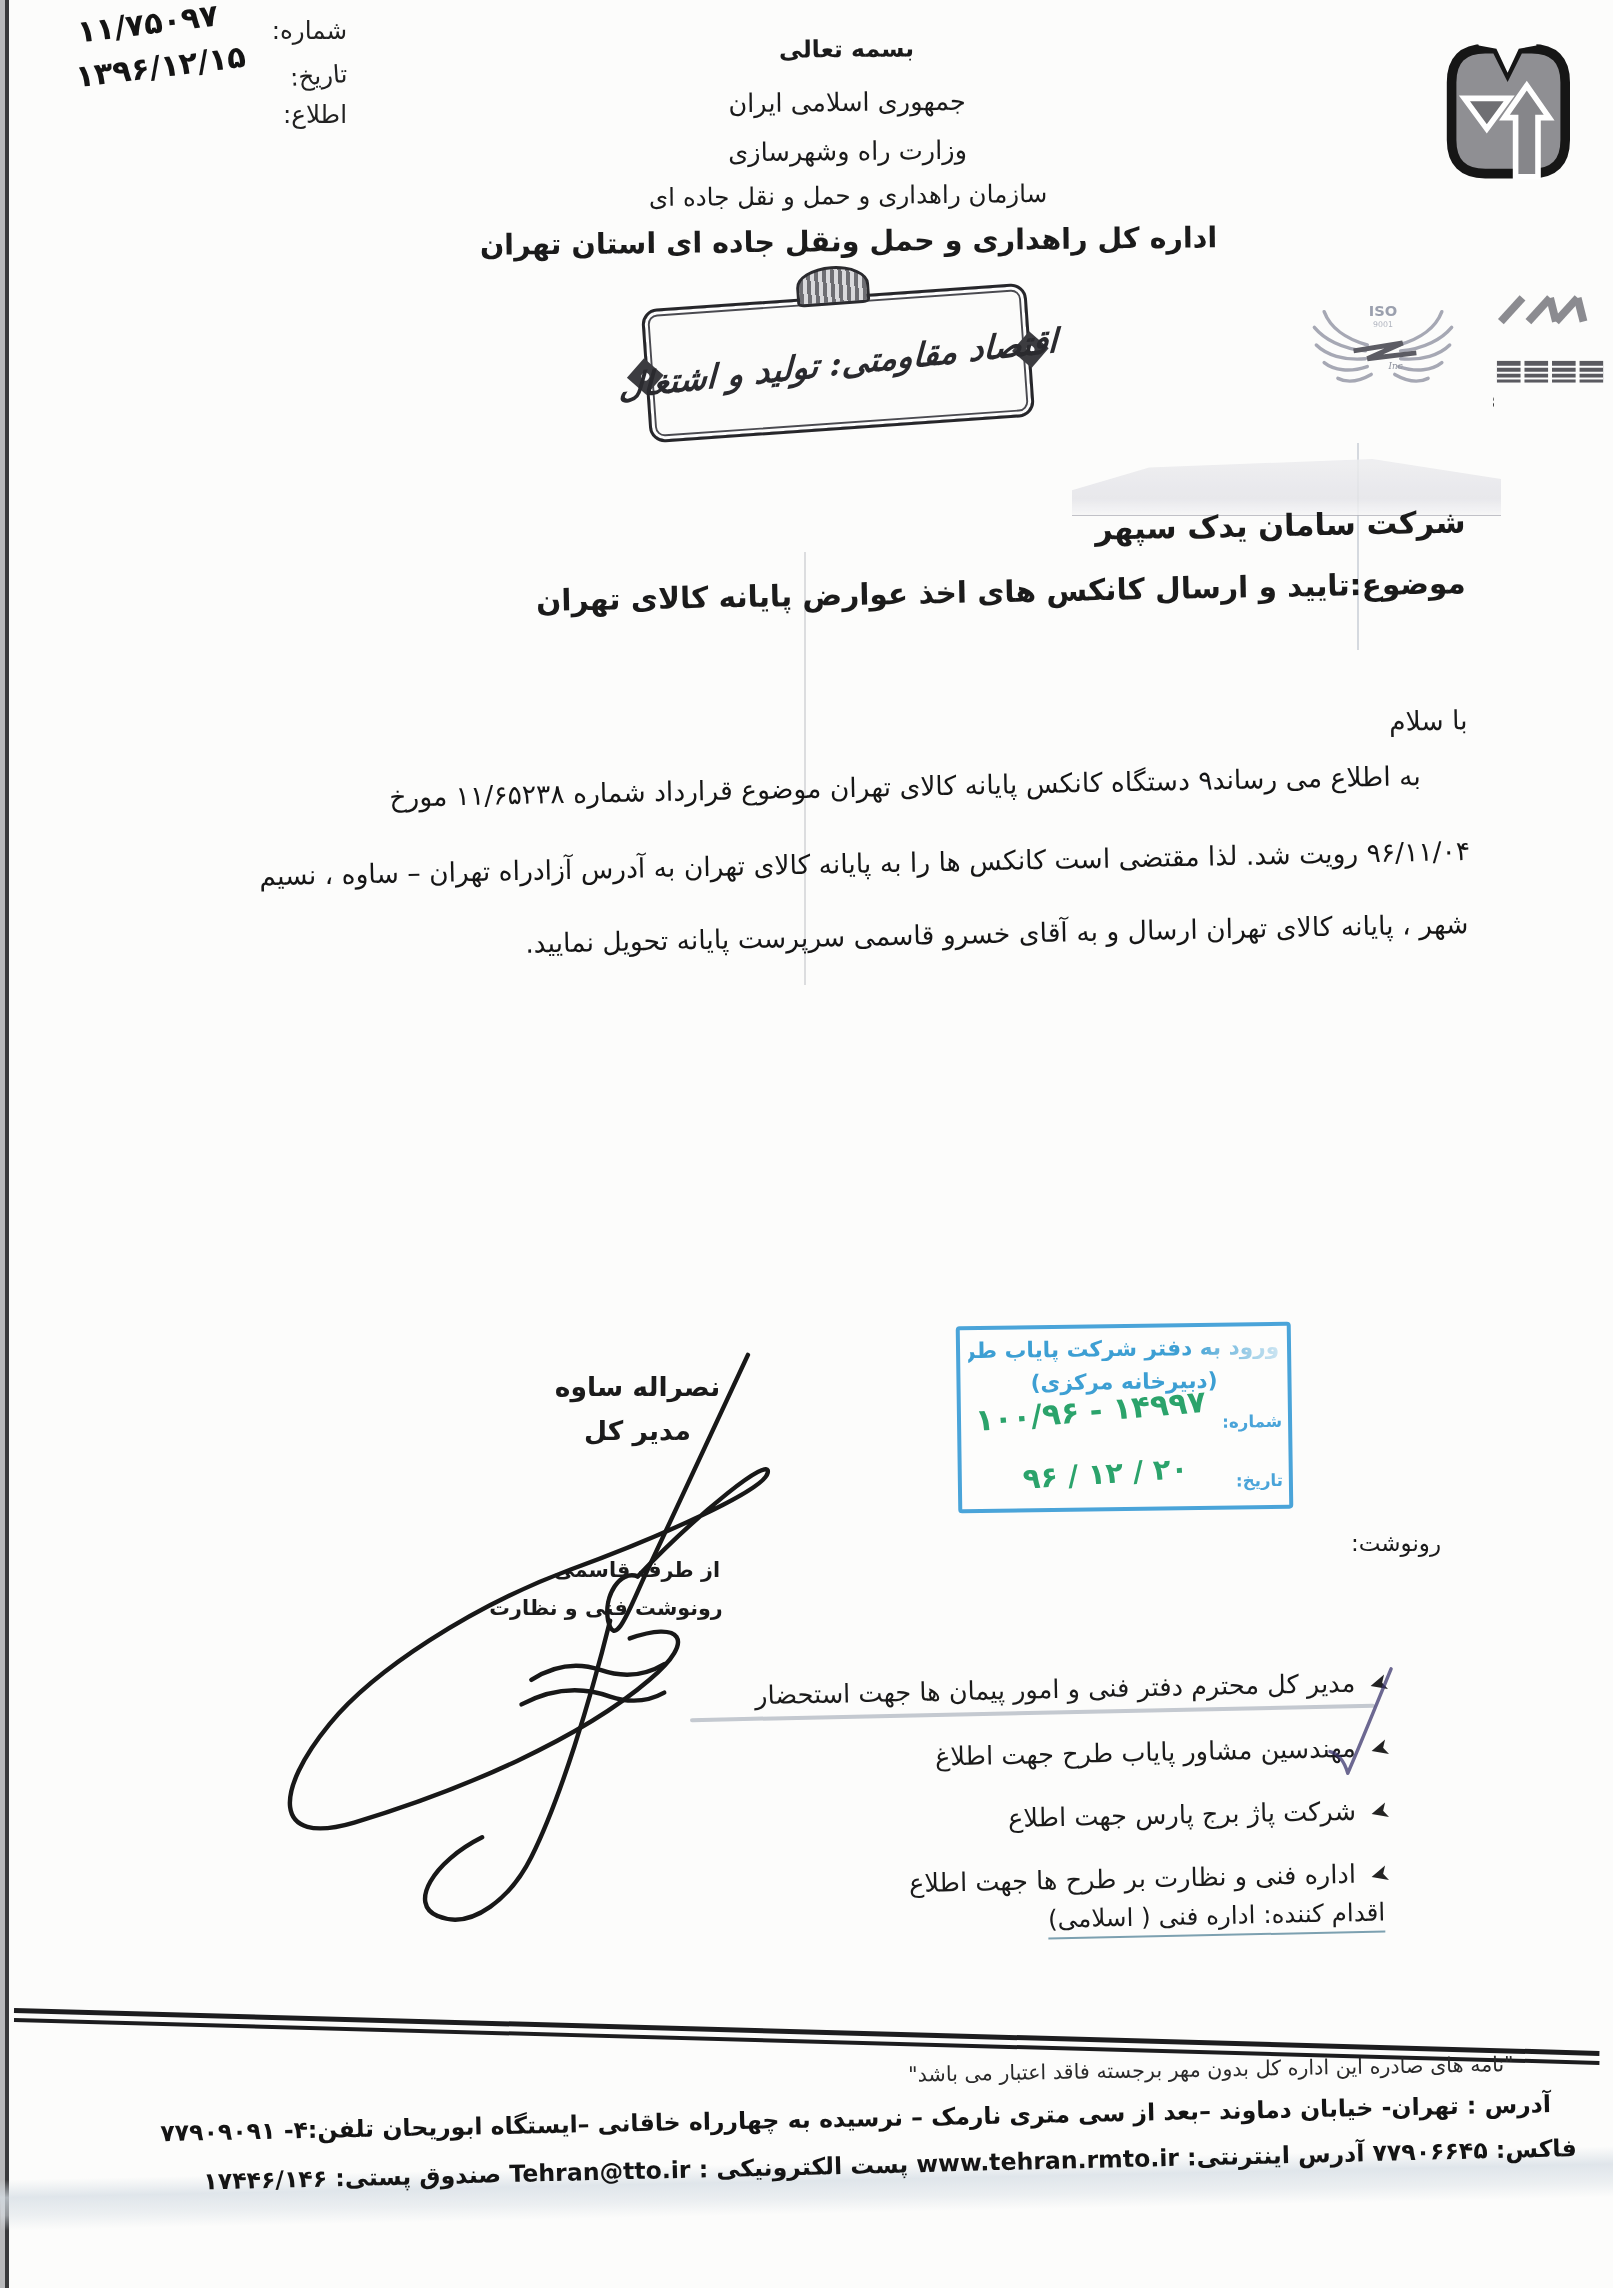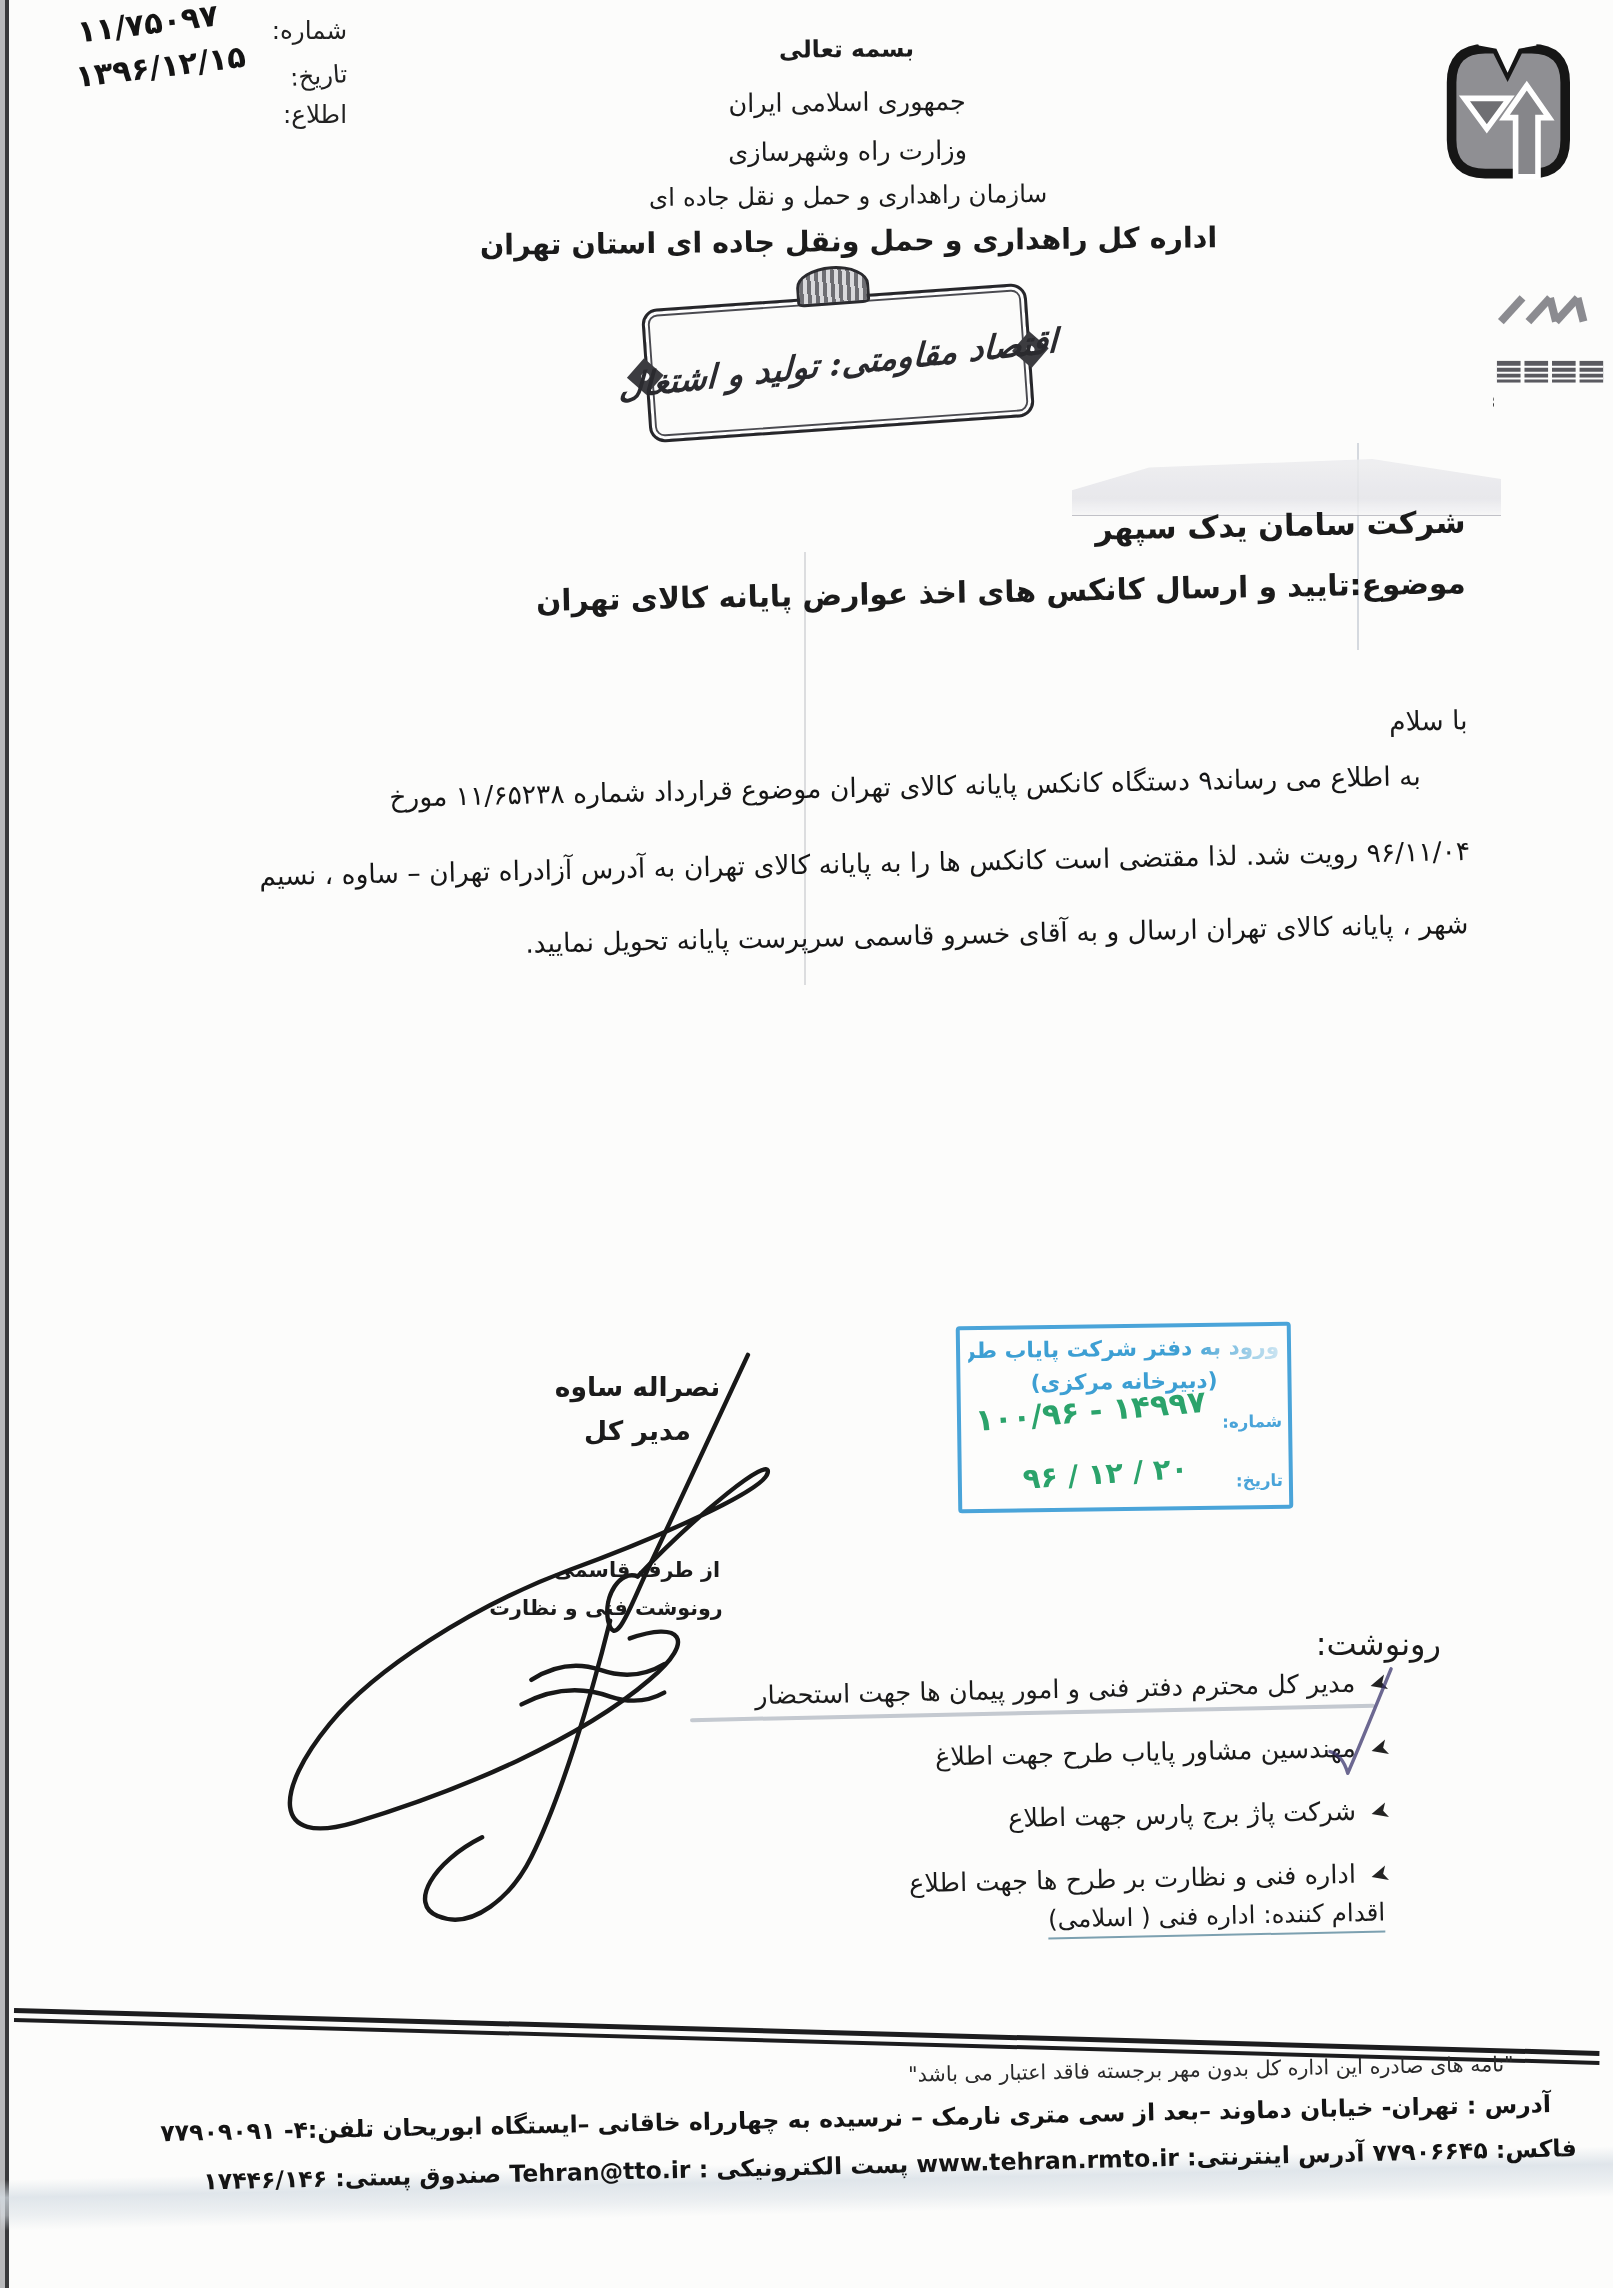--- a/index.html
+++ b/index.html
@@ -126,20 +126,40 @@
     </svg>
   </div>
 
   <div class="abs slogan">
     <span class="slogan-orn" style="left:-15.8px; top:51px;"></span>
     <span class="slogan-orn" style="right:-15.8px; top:51px;"></span>
     <span class="slogan-top"></span>
     <span class="slogan-text">اقتصاد مقاومتی: تولید و اشتغال</span>
   </div>
 
+  <div class="abs" style="left:1308px; top:294px; width:150px; height:102px;">
+    <svg width="150" height="102" viewBox="0 0 152 104">
+      <g stroke="#a6a8b4" stroke-width="3.5" fill="none" stroke-linecap="round">
+        <path d="M60 52 C38 46 22 34 16 18"></path>
+          <path d="M58 58 C34 56 16 46 6 34"></path>
+        <path d="M58 66 C36 68 18 62 8 52"></path>
+          <path d="M60 74 C42 80 26 78 16 70"></path>
+        <path d="M64 82 C50 90 38 90 30 86"></path>
+        <path d="M92 52 C114 46 130 34 136 18"></path>
+          <path d="M94 58 C118 56 136 46 146 34"></path>
+        <path d="M94 66 C116 68 134 62 144 52"></path>
+          <path d="M92 74 C110 80 126 78 136 70"></path>
+        <path d="M88 82 C102 90 114 90 122 86"></path>
+      </g>
+      <text x="76" y="22" text-anchor="middle" font-size="15" font-weight="bold" fill="#9ba0ae" font-family="DejaVu Sans, sans-serif">ISO</text>
+      <text x="76" y="34" text-anchor="middle" font-size="8" fill="#b0b4bf" font-family="DejaVu Sans, sans-serif">9001</text>
+      <path d="M46 58 L96 50 L60 66 L110 60" stroke="#5c5c64" stroke-width="5" fill="none"></path>
+      <text x="96" y="76" font-size="9" font-style="italic" fill="#8d919c" font-family="DejaVu Serif, serif">Inc</text>
+    </svg>
+  </div>
 
   <div class="abs" style="left:1493px; top:288px; width:120px; height:134px;">
     <svg width="120" height="134" viewBox="0 0 122 136">
       <g stroke="#8b8b90" stroke-width="8" fill="none">
         <path d="M8 34 L30 10"></path>
           <path d="M36 34 L58 10"></path>
           <path d="M64 34 L86 10"></path>
         <path d="M58 10 L64 34"></path>
           <path d="M86 10 L92 34"></path>
       </g>
@@ -185,21 +205,21 @@
 
   <div class="abs rstamp">
     <div class="t1">ورود به دفتر شرکت پایاب طرح</div>
     <div class="t2">(دبیرخانه مرکزی)</div>
     <div class="lbl" style="right:5.9px; top:85px;">شماره:</div>
     <div class="ink ltr" style="left:13.8px; top:65px; font-size:30.5px; transform:rotate(-4deg);">۱۰۰/۹۶ - ۱۴۹۹۷</div>
     <div class="lbl" style="right:5.9px; top:144px;">تاریخ:</div>
     <div class="ink ltr" style="left:61px; top:128px; font-size:28.6px; transform:rotate(-3deg);">۹۶ / ۱۲ / ۲۰</div>
   </div>
 
-  <div class="abs" style="right:173px; top:1625px; font-size:32px;">رونوشت:</div>
+  <div class="abs" style="right:173px; top:1530px; font-size:23px;">رونوشت:</div>
   <div class="abs cc-item" style="right:225px; top:1667px;">
     <span class="cc-bullet">➤</span><span>مدیر کل محترم دفتر فنی و امور پیمان ها جهت استحضار</span>
   </div>
   <div class="abs cc-item" style="right:225px; top:1732px;">
     <span class="cc-bullet">➤</span><span>مهندسین مشاور پایاب طرح جهت اطلاغ</span>
   </div>
   <div class="abs cc-item" style="right:225px; top:1795px;">
     <span class="cc-bullet">➤</span><span>شرکت پاژ برج پارس جهت اطلاع</span>
   </div>
   <div class="abs cc-item" style="right:225px; top:1858px;">

